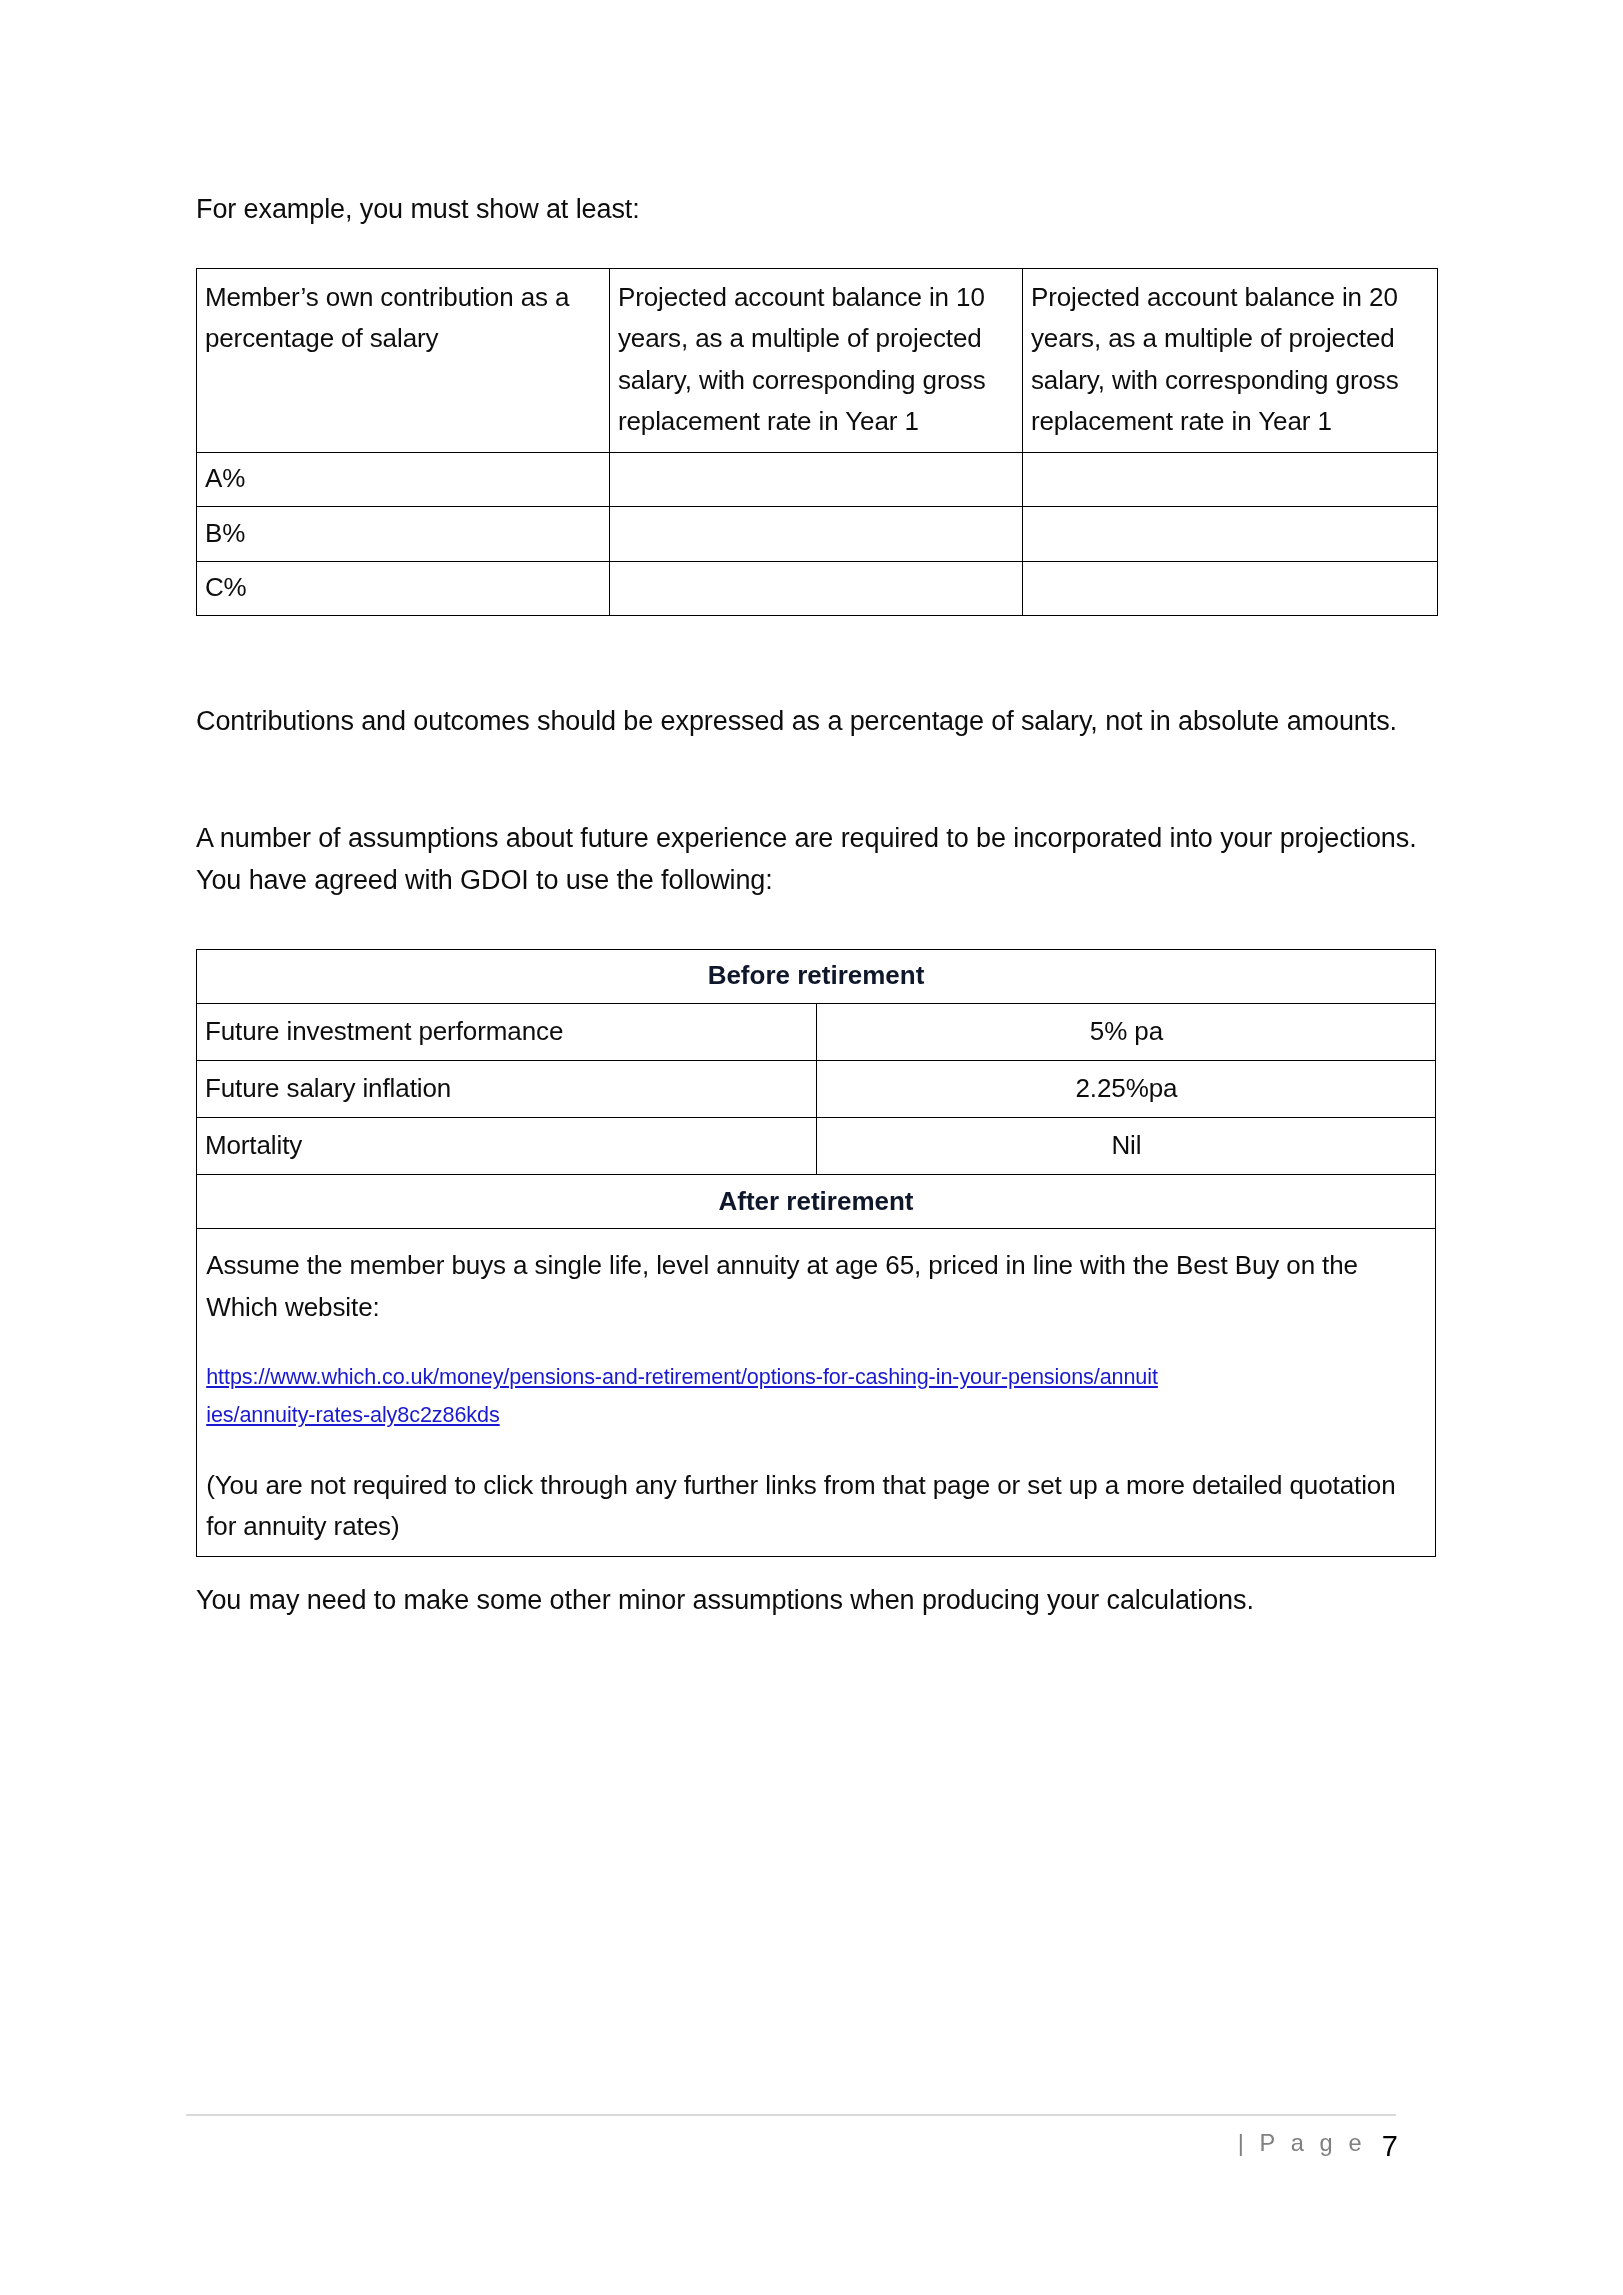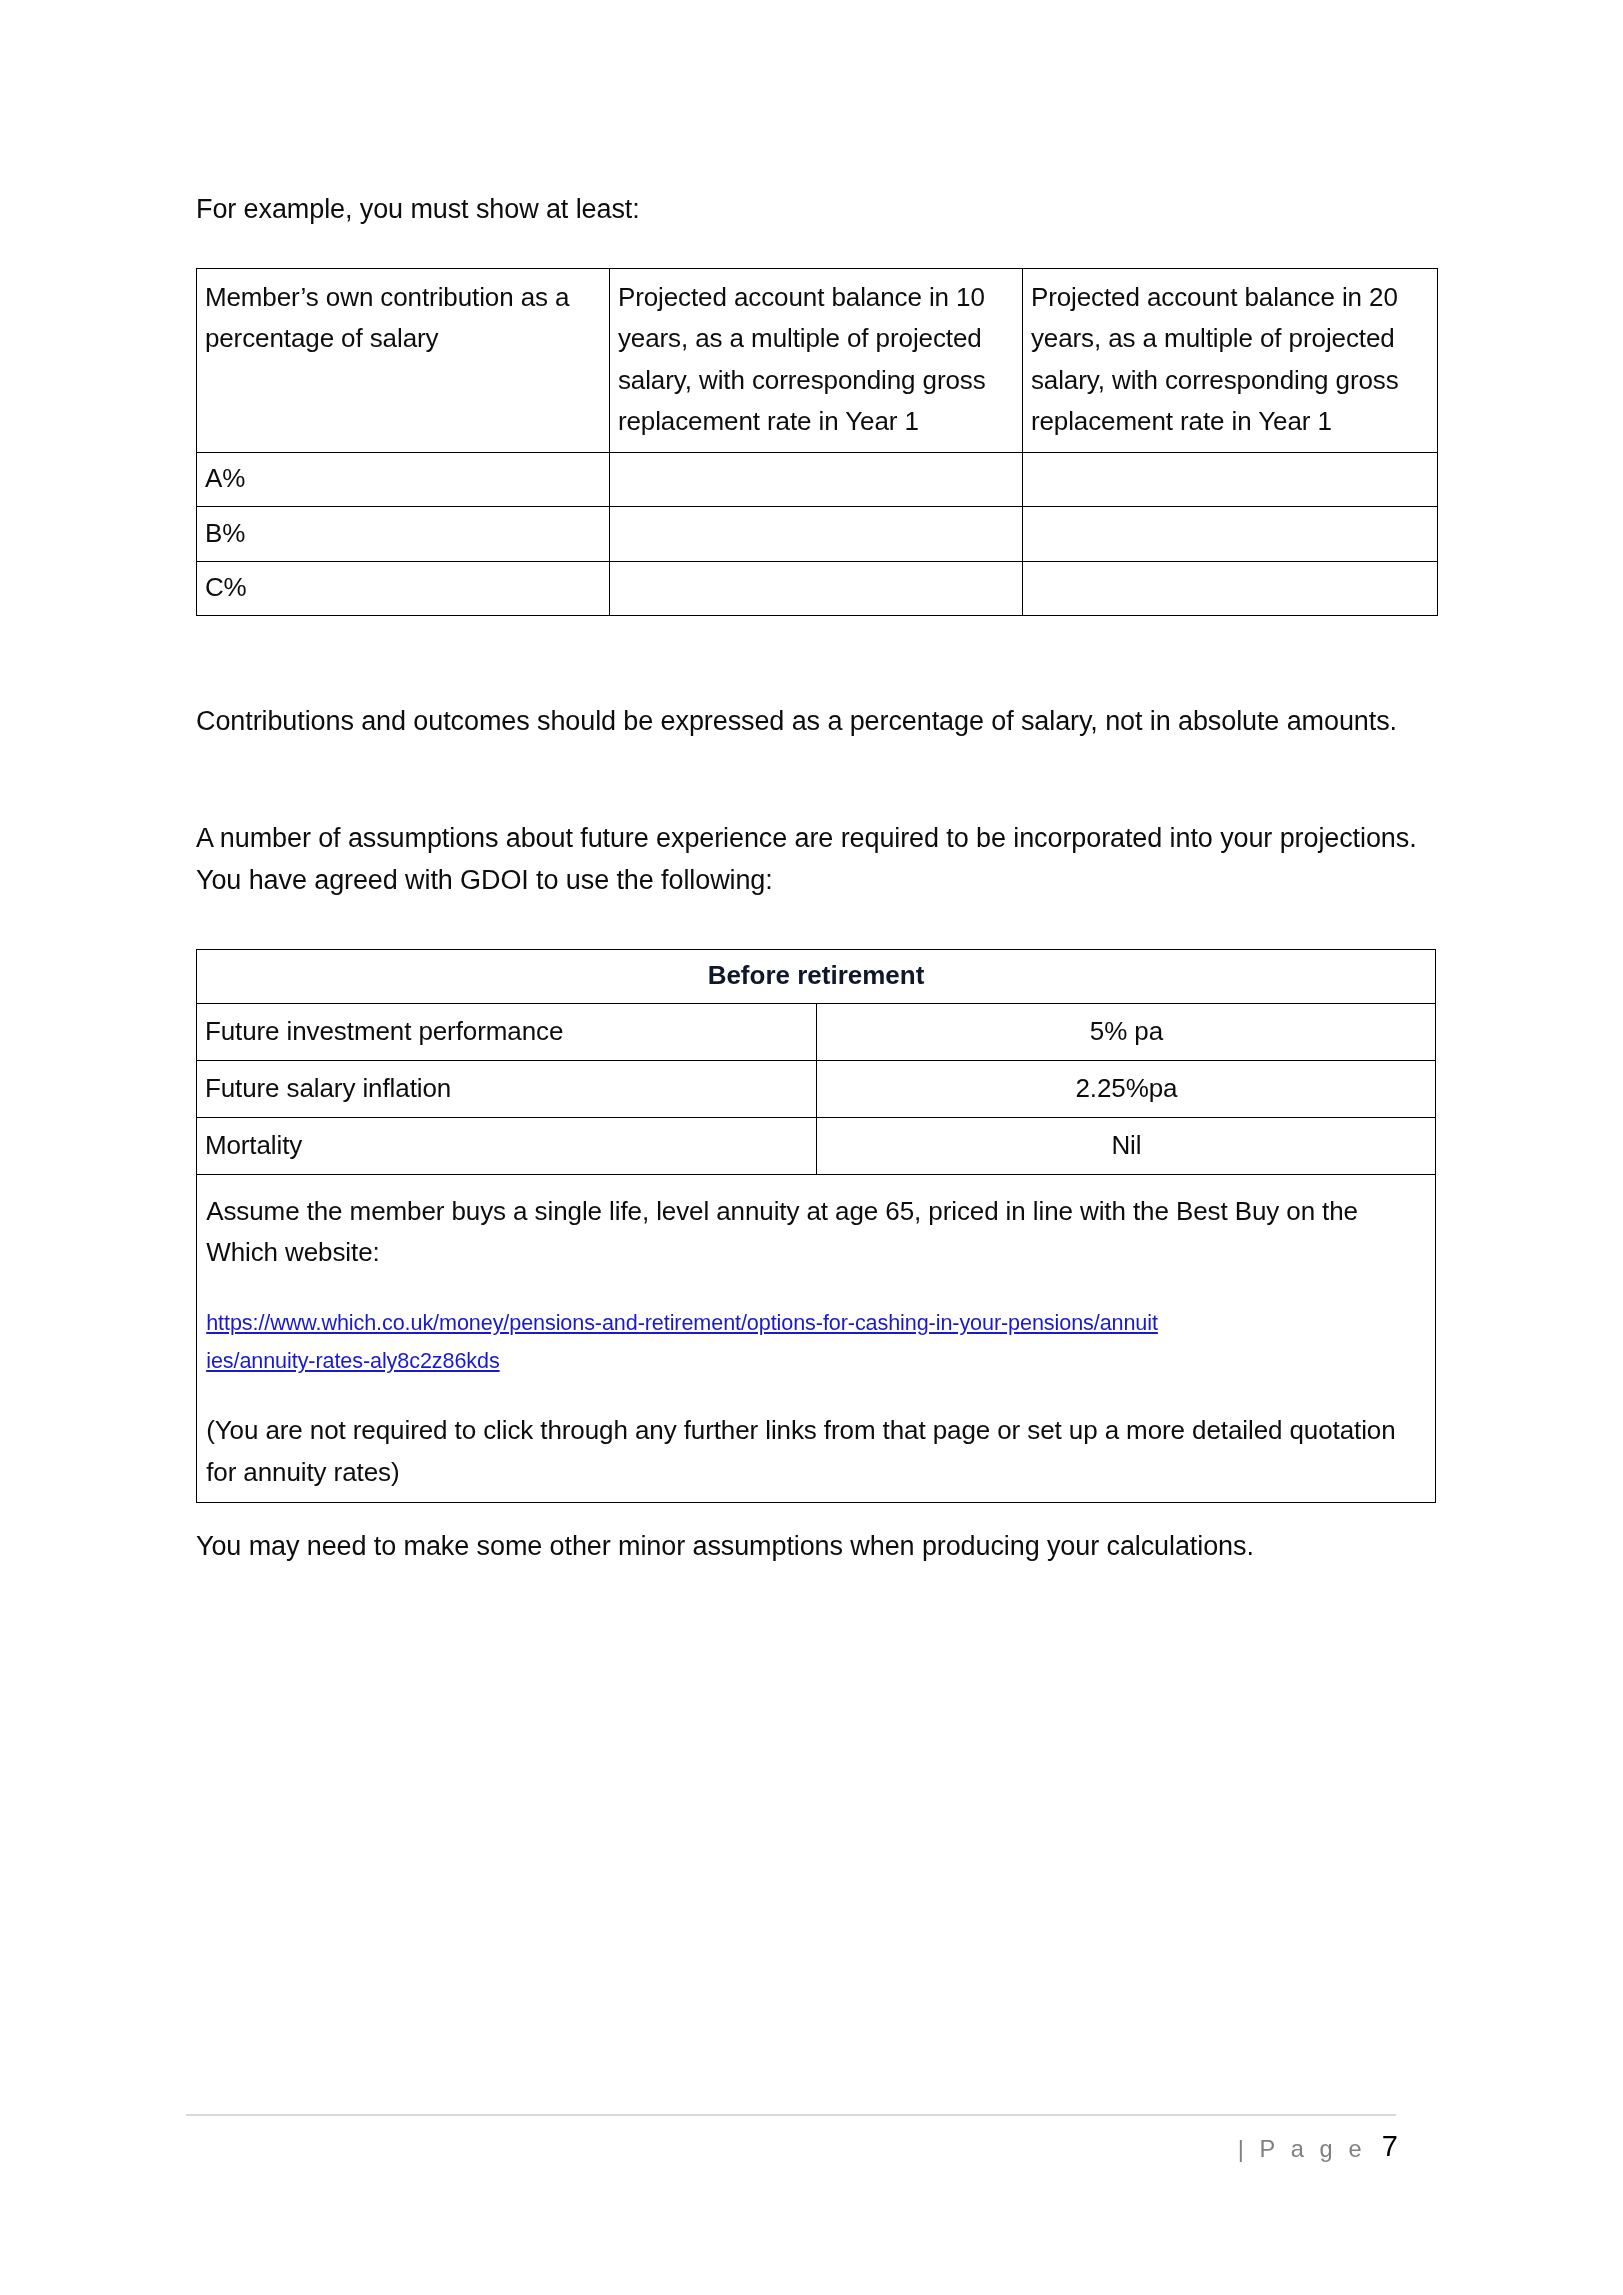--- a/index.html
+++ b/index.html
@@ -97,21 +97,21 @@
     top: 2114px;
     width: 1253px;
   }
   .footer-rule {
     border-top: 2.6px solid #d9d9d9;
     width: 1210px;
   }
   .footer-row {
     display: flex;
     justify-content: flex-end;
-    align-items: flex-end;
+    align-items: flex-start;
     padding-top: 14.4px;
   }
   .page-word {
     color: #808080;
     font-size: 23.6px;
     letter-spacing: 4.6px;
     font-family: "Liberation Sans", sans-serif;
   }
   .page-number {
     color: #000000;
@@ -220,20 +220,25 @@
           <td class="value-col">
             <div class="cell-text value-centered">2.25%pa</div>
           </td>
         </tr>
         <tr class="assumption-row">
           <td class="label-col">
             <div class="cell-text">Mortality</div>
           </td>
           <td class="value-col">
             <div class="cell-text value-centered">Nil</div>
+          </td>
+        </tr>
+        <tr>
+          <td colspan="2">
+            <div class="section-head">After retirement</div>
           </td>
         </tr>
         <tr>
           <td colspan="2" class="note-cell">
             <div class="cell-text">
               <div>Assume the member buys a single life, level annuity at age 65, priced in line with the Best Buy on the Which website:</div>
               <div class="note-gap"></div>
               <a class="link" href="#">https://www.which.co.uk/money/pensions-and-retirement/options-for-cashing-in-your-pensions/annuities/annuity-rates-aly8c2z86kds</a>
               <div class="note-gap"></div>
               <div>(You are not required to click through any further links from that page or set up a more detailed quotation for annuity rates)</div>

